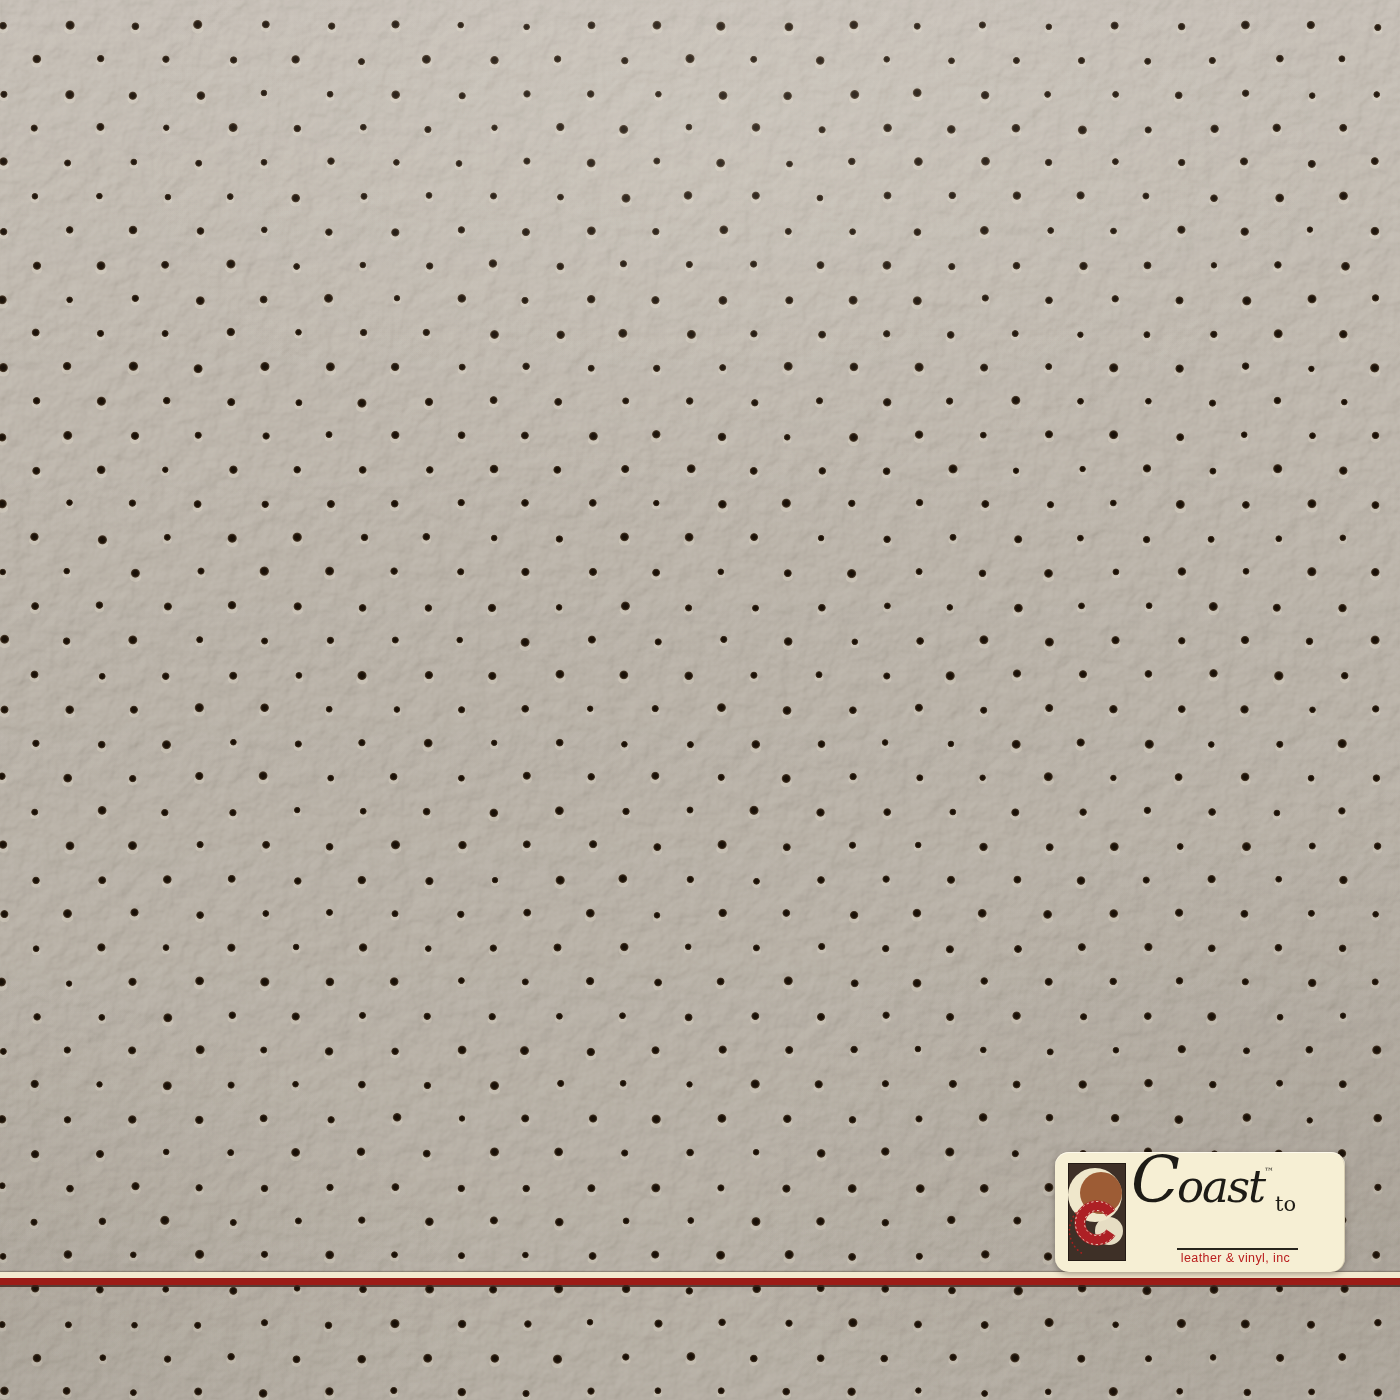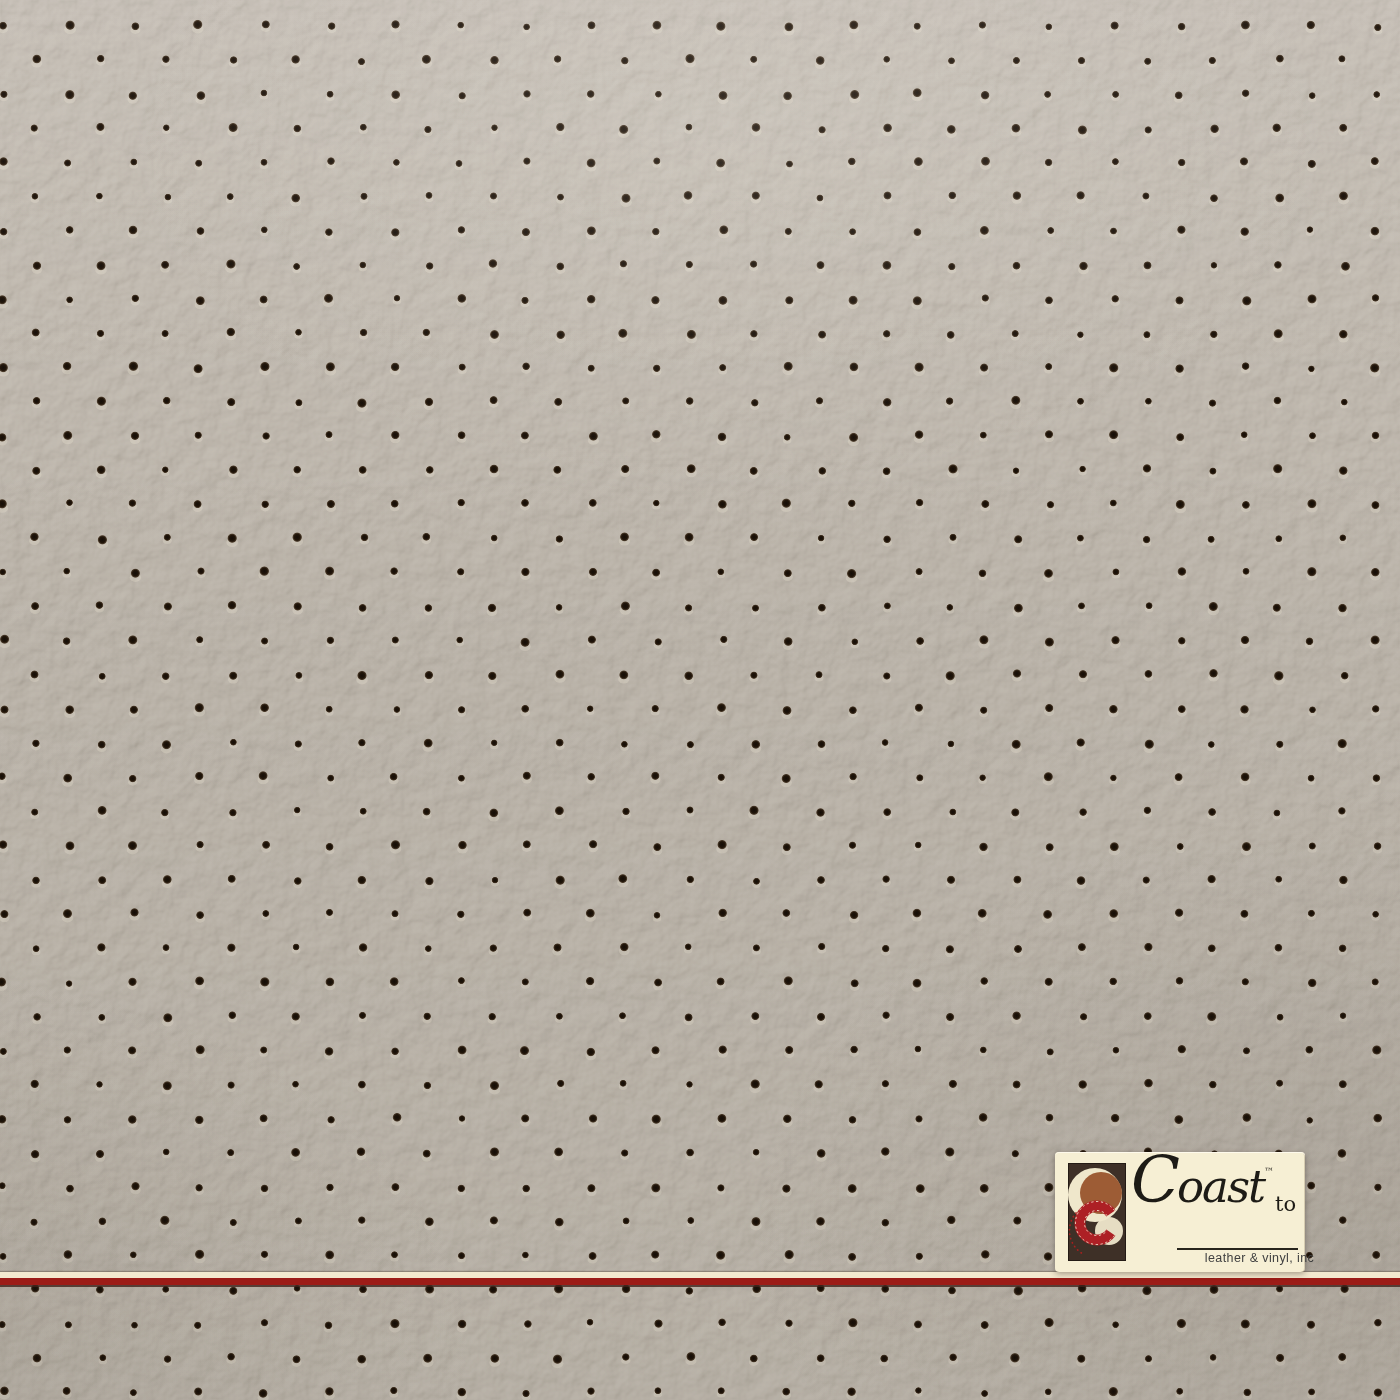--- a/index.html
+++ b/index.html
@@ -47,23 +47,24 @@
   }
   
   .stripe-line{position:absolute;left:0;width:1400px;}
   .stripe-cream{top:1272px;height:6px;background:var(--stripe-cream);box-shadow:0 -1px 1px rgba(70,55,40,.35);}
   .stripe-red{top:1278px;height:7px;background:var(--stripe-red);}
   .stripe-shadow{top:1285px;height:2px;background:var(--stripe-shadow);opacity:.8;}
   
   .logo-card{
     position:absolute;left:1055px;top:1152px;width:250px;height:120px;
     background:var(--logo-bg);
-    border-radius:4px;
+    border-radius:14px;
     box-shadow:0 2px 6px rgba(40,30,20,.38), inset 0 1px 0 rgba(255,252,240,.85), inset -1px 0 0 rgba(120,100,70,.25);
     color:var(--logo-text);
+    padding-left:40px;
   }
   .logo-mark{position:absolute;left:13px;top:11px;width:58px;height:98px;}
   .mark-rect{fill:var(--mark-rect);stroke:#241b15;stroke-width:1;}
   .mark-cream{fill:var(--mark-cream);}
   .mark-sienna{fill:var(--mark-sienna);}
   .mark-cream2{fill:var(--mark-cream);opacity:.95;}
   .mark-redC{fill:none;stroke:var(--mark-red);stroke-width:11;}
   .mark-stitch{fill:none;stroke:#f3ebd2;stroke-width:1;stroke-dasharray:2.2 2.6;opacity:.9;}
   .mark-dotarc{fill:none;stroke:#a8201f;stroke-width:1.7;stroke-dasharray:.3 4.2;stroke-linecap:round;}
   .wm-line{position:absolute;white-space:nowrap;line-height:1;font-family:"DejaVu Serif","Liberation Serif",serif;font-style:italic;}
@@ -71,21 +72,21 @@
   .wm-line2{left:68px;top:37px;}
   .bigC{font-size:64px;letter-spacing:-3px;}
   .restW{font-size:45px;letter-spacing:-2px;}
   .tmMark{font-size:10px;font-style:normal;position:relative;top:-27px;left:0px;letter-spacing:0;}
   .toWord{font-size:21px;font-style:normal;position:relative;top:9px;left:1px;font-family:"DejaVu Serif","Liberation Serif",serif;}
   .wm-rule{position:absolute;left:122px;top:96px;width:121px;height:1.5px;background:var(--rule-color);}
   .wm-tagline{
     position:absolute;left:118px;top:99px;width:125px;
     text-align:center;
     font-family:"Liberation Sans",sans-serif;
-    font-size:12.5px;letter-spacing:.4px;color:#404040;margin-left:24px;
+    font-size:12.5px;letter-spacing:.4px;color:#b91c1c;
   }
 </style>
 </head>
 <body>
 
 <div class="stage">
 
   <svg class="layer" width="1400" height="1400" viewBox="0 0 1400 1400" aria-hidden="true">
     <defs>
       <filter id="grainF" x="0%" y="0%" width="100%" height="100%">

